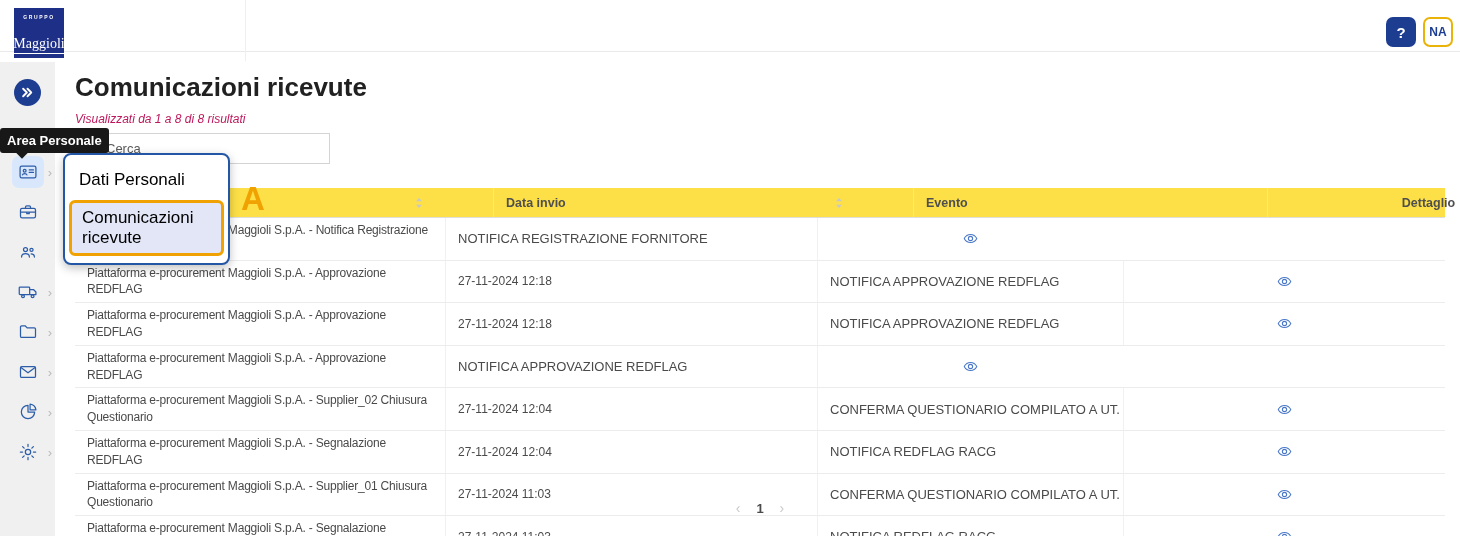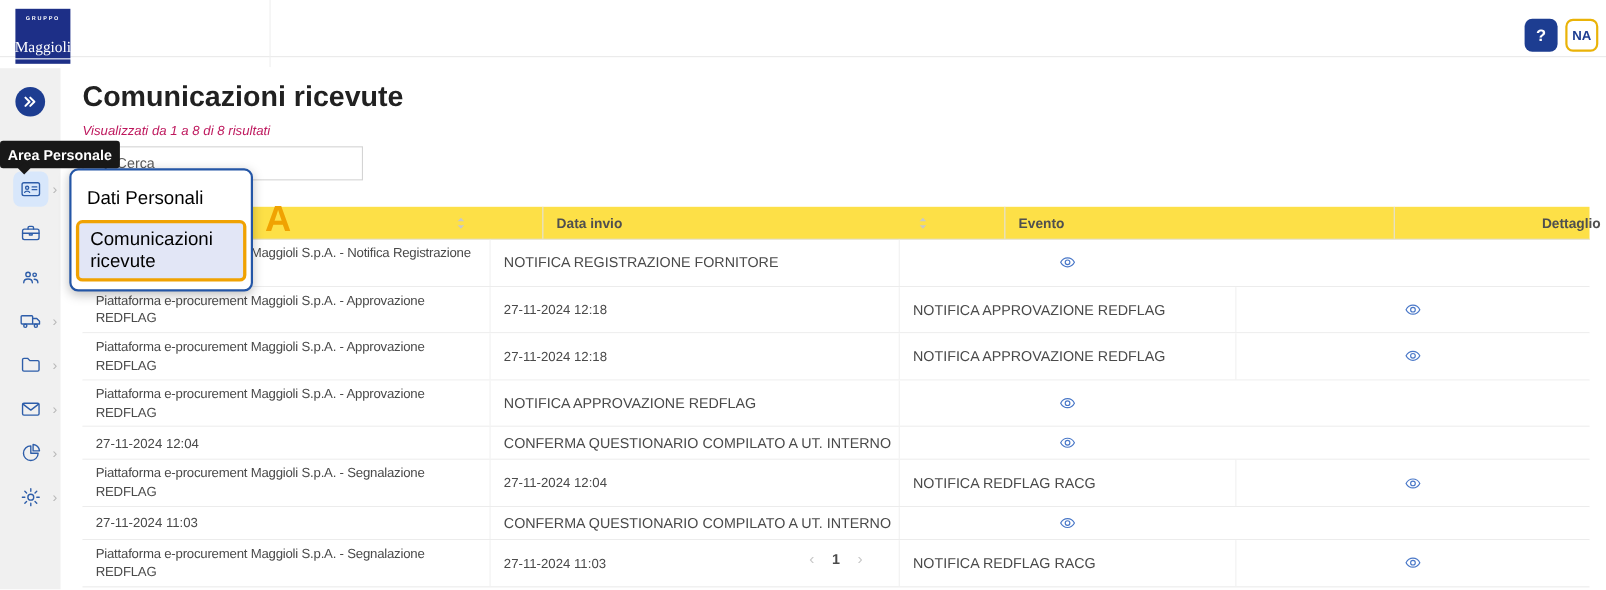--- a/index.html
+++ b/index.html
@@ -279,20 +279,21 @@
     <div class="td dettaglio">
       <button class="eye-btn">
         <svg width="17" height="15" viewBox="0 0 24 24" fill="none" stroke="#4a78c8" stroke-width="1.7">
           <path d="M12 5.5C7 5.5 3.3 9.4 2 12c1.3 2.6 5 6.5 10 6.5s8.7-3.9 10-6.5c-1.3-2.6-5-6.5-10-6.5z"></path>
           <circle cx="12" cy="12" r="3.4"></circle>
         </svg>
       </button>
     </div>
   </div>
         <div class="tr">
+    <div class="td oggetto c-ogg">Piattaforma e-procurement Maggioli S.p.A. - Supplier_02 Chiusura Questionario</div>
     <div class="td c-data">27-11-2024 12:04</div>
     <div class="td evento c-evt">CONFERMA QUESTIONARIO COMPILATO A UT. INTERNO</div>
     <div class="td dettaglio">
       <button class="eye-btn">
         <svg width="17" height="15" viewBox="0 0 24 24" fill="none" stroke="#4a78c8" stroke-width="1.7">
           <path d="M12 5.5C7 5.5 3.3 9.4 2 12c1.3 2.6 5 6.5 10 6.5s8.7-3.9 10-6.5c-1.3-2.6-5-6.5-10-6.5z"></path>
           <circle cx="12" cy="12" r="3.4"></circle>
         </svg>
       </button>
     </div>
@@ -304,20 +305,21 @@
     <div class="td dettaglio">
       <button class="eye-btn">
         <svg width="17" height="15" viewBox="0 0 24 24" fill="none" stroke="#4a78c8" stroke-width="1.7">
           <path d="M12 5.5C7 5.5 3.3 9.4 2 12c1.3 2.6 5 6.5 10 6.5s8.7-3.9 10-6.5c-1.3-2.6-5-6.5-10-6.5z"></path>
           <circle cx="12" cy="12" r="3.4"></circle>
         </svg>
       </button>
     </div>
   </div>
         <div class="tr">
+    <div class="td oggetto c-ogg">Piattaforma e-procurement Maggioli S.p.A. - Supplier_01 Chiusura Questionario</div>
     <div class="td c-data">27-11-2024 11:03</div>
     <div class="td evento c-evt">CONFERMA QUESTIONARIO COMPILATO A UT. INTERNO</div>
     <div class="td dettaglio">
       <button class="eye-btn">
         <svg width="17" height="15" viewBox="0 0 24 24" fill="none" stroke="#4a78c8" stroke-width="1.7">
           <path d="M12 5.5C7 5.5 3.3 9.4 2 12c1.3 2.6 5 6.5 10 6.5s8.7-3.9 10-6.5c-1.3-2.6-5-6.5-10-6.5z"></path>
           <circle cx="12" cy="12" r="3.4"></circle>
         </svg>
       </button>
     </div>

